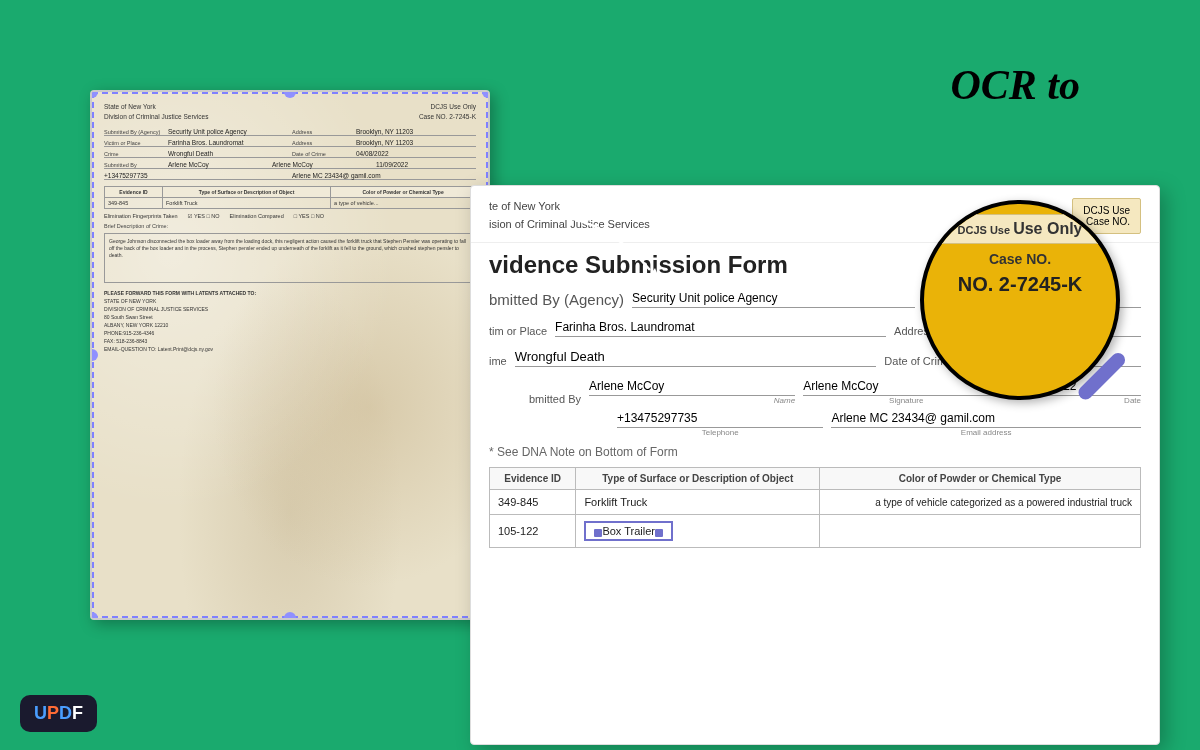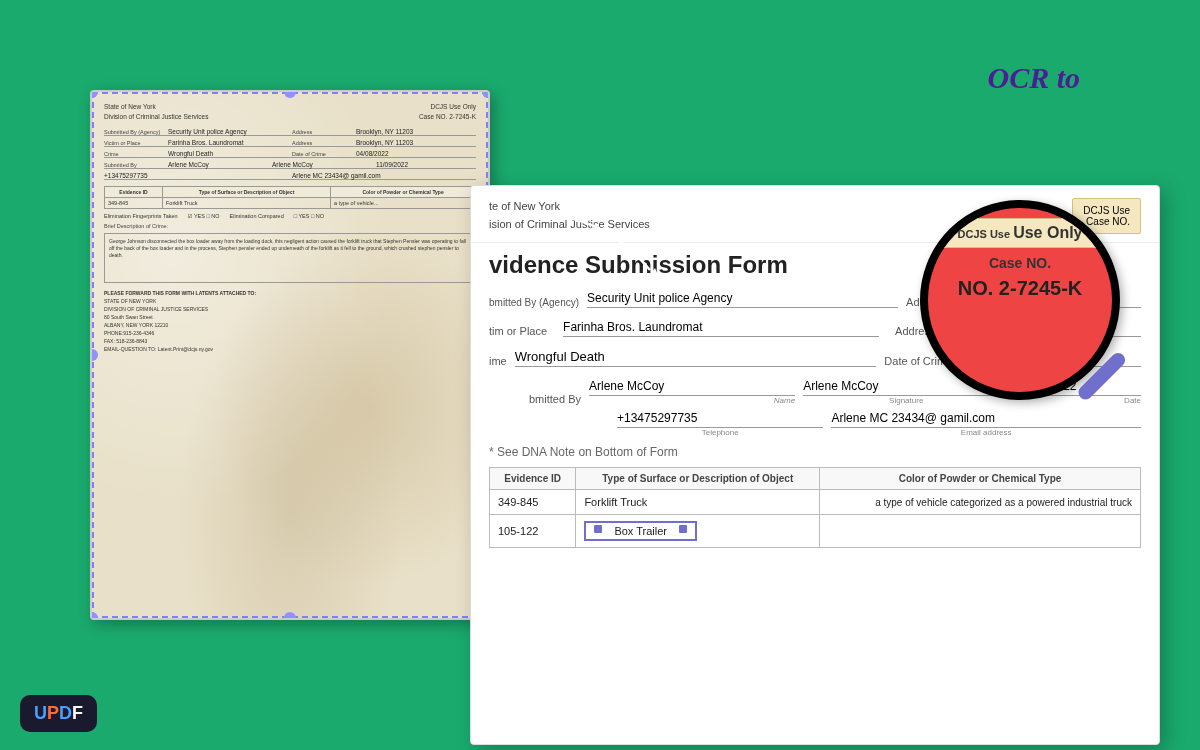--- a/index.html
+++ b/index.html
@@ -19,23 +19,23 @@
       background: #1aaa6e;
     }
 
     
     .ocr-title {
       position: absolute;
       top: 60px;
       right: 120px;
       font-family: 'Georgia', serif;
       font-style: italic;
-      font-size: 30px;
+      font-size: 42px;
       font-weight: bold;
-      color: #4c1d95;
+      color: #000000;
       line-height: 1.2;
       z-index: 10;
     }
     .ocr-title .underline {
       border-bottom: 3px solid #c8e86b;
       display: inline-block;
     }
 
     
     .arrow-svg {
@@ -234,22 +234,22 @@
       top: 200px;
       right: 60px;
       width: 220px;
       height: 220px;
       z-index: 15;
     }
     .magnifier-circle {
       width: 200px;
       height: 200px;
       border-radius: 50%;
-      border: 8px solid #000000;
-      background: #ef4444;
+      border: 4px solid #000000;
+      background: #eab308;
       overflow: hidden;
       position: absolute;
       top: 0;
       left: 0;
       box-shadow: 3px 3px 10px rgba(0,0,0,0.3);
     }
     .magnifier-handle {
       position: absolute;
       bottom: 5px;
       right: 10px;
@@ -297,22 +297,22 @@
       color: #222;
     }
     .highlight-cell {
       position: relative;
     }
     .box-trailer-highlight {
       background: white;
       border: 2px solid #7070cc;
       padding: 2px 8px;
       display: inline-flex;
-      align-items: flex-start;
-      gap: 12px;
+      align-items: flex-end;
+      gap: 0;
     }
     .box-trailer-handle-left, .box-trailer-handle-right {
       width: 8px;
       height: 8px;
       background: #7070cc;
       border-radius: 1px;
     }
     .dna-note {
       font-size: 12px;
       color: #666;
@@ -434,27 +434,27 @@
     </div>
     <div class="right-dcjs-box">
       <div>DCJS Use</div>
       <div>Case NO.</div>
     </div>
   </div>
 
   <div class="right-doc-title">vidence Submission Form</div>
 
   <div style="display:flex; align-items:flex-end; gap:8px; margin-bottom:12px; padding:0 18px;">
-    <span style="font-size:10px;color:#555;white-space:nowrap;">bmitted By (Agency)</span>
+    <span style="font-size:15px;color:#555;white-space:nowrap;">bmitted By (Agency)</span>
     <span style="border-bottom:1px solid #999;flex:1;font-size:12px;padding-bottom:2px;">Security Unit police Agency</span>
     <span style="font-size:11px;color:#555;">Address</span>
     <span style="border-bottom:1px solid #999;flex:0.6;font-size:12px;padding-bottom:2px;">Brooklyn, NY 112</span>
   </div>
 
-  <div style="display:flex; align-items:flex-end; gap:16px; margin-bottom:12px; padding:0 18px;">
+  <div style="display:flex; align-items:flex-end; gap:8px; margin-bottom:12px; padding:0 18px;">
     <span style="font-size:11px;color:#555;white-space:nowrap;">tim or Place</span>
     <span style="border-bottom:1px solid #999;flex:1;font-size:12px;padding-bottom:2px;">Farinha Bros. Laundromat</span>
     <span style="font-size:11px;color:#555;">Address</span>
     <span style="border-bottom:1px solid #999;flex:0.6;font-size:12px;padding-bottom:2px;">Brooklyn, NY 11203</span>
   </div>
 
   <div style="display:flex; align-items:flex-end; gap:8px; margin-bottom:12px; padding:0 18px;">
     <span style="font-size:11px;color:#555;white-space:nowrap;">ime</span>
     <span style="border-bottom:1px solid #999;flex:1;font-size:13px;font-weight:500;padding-bottom:2px;">Wrongful Death</span>
     <span style="font-size:11px;color:#555;white-space:nowrap;">Date of Crime</span>

